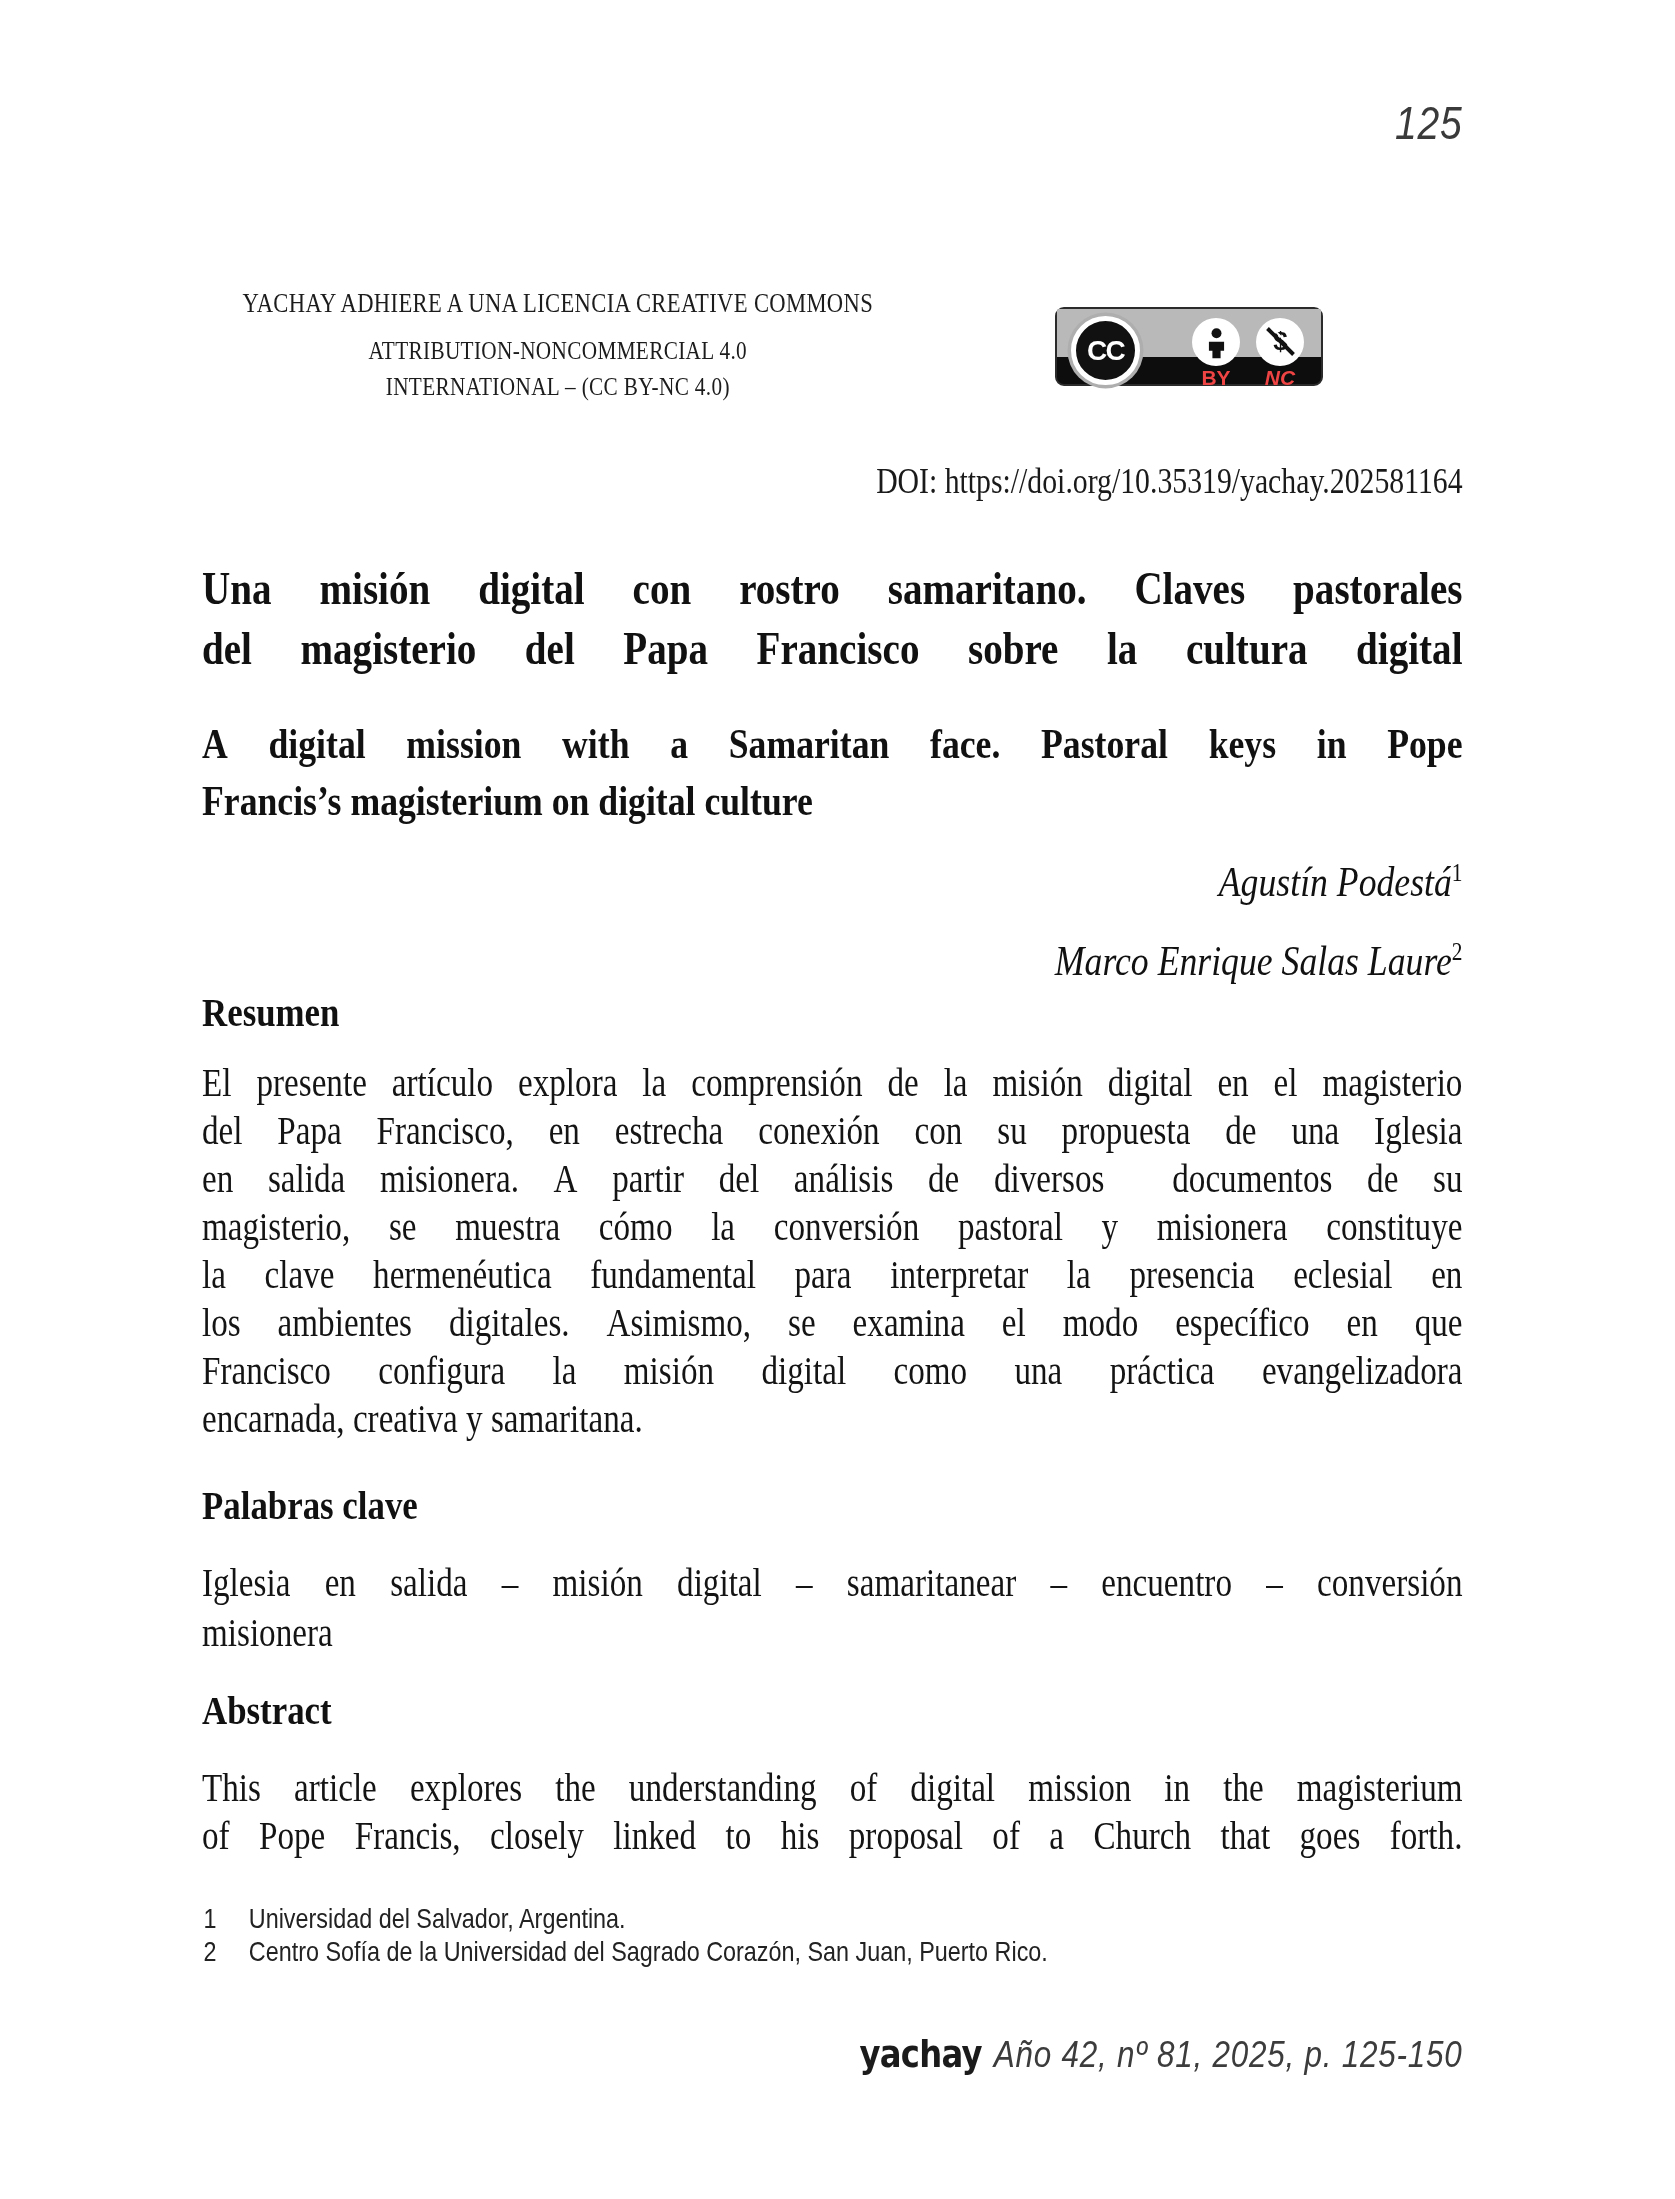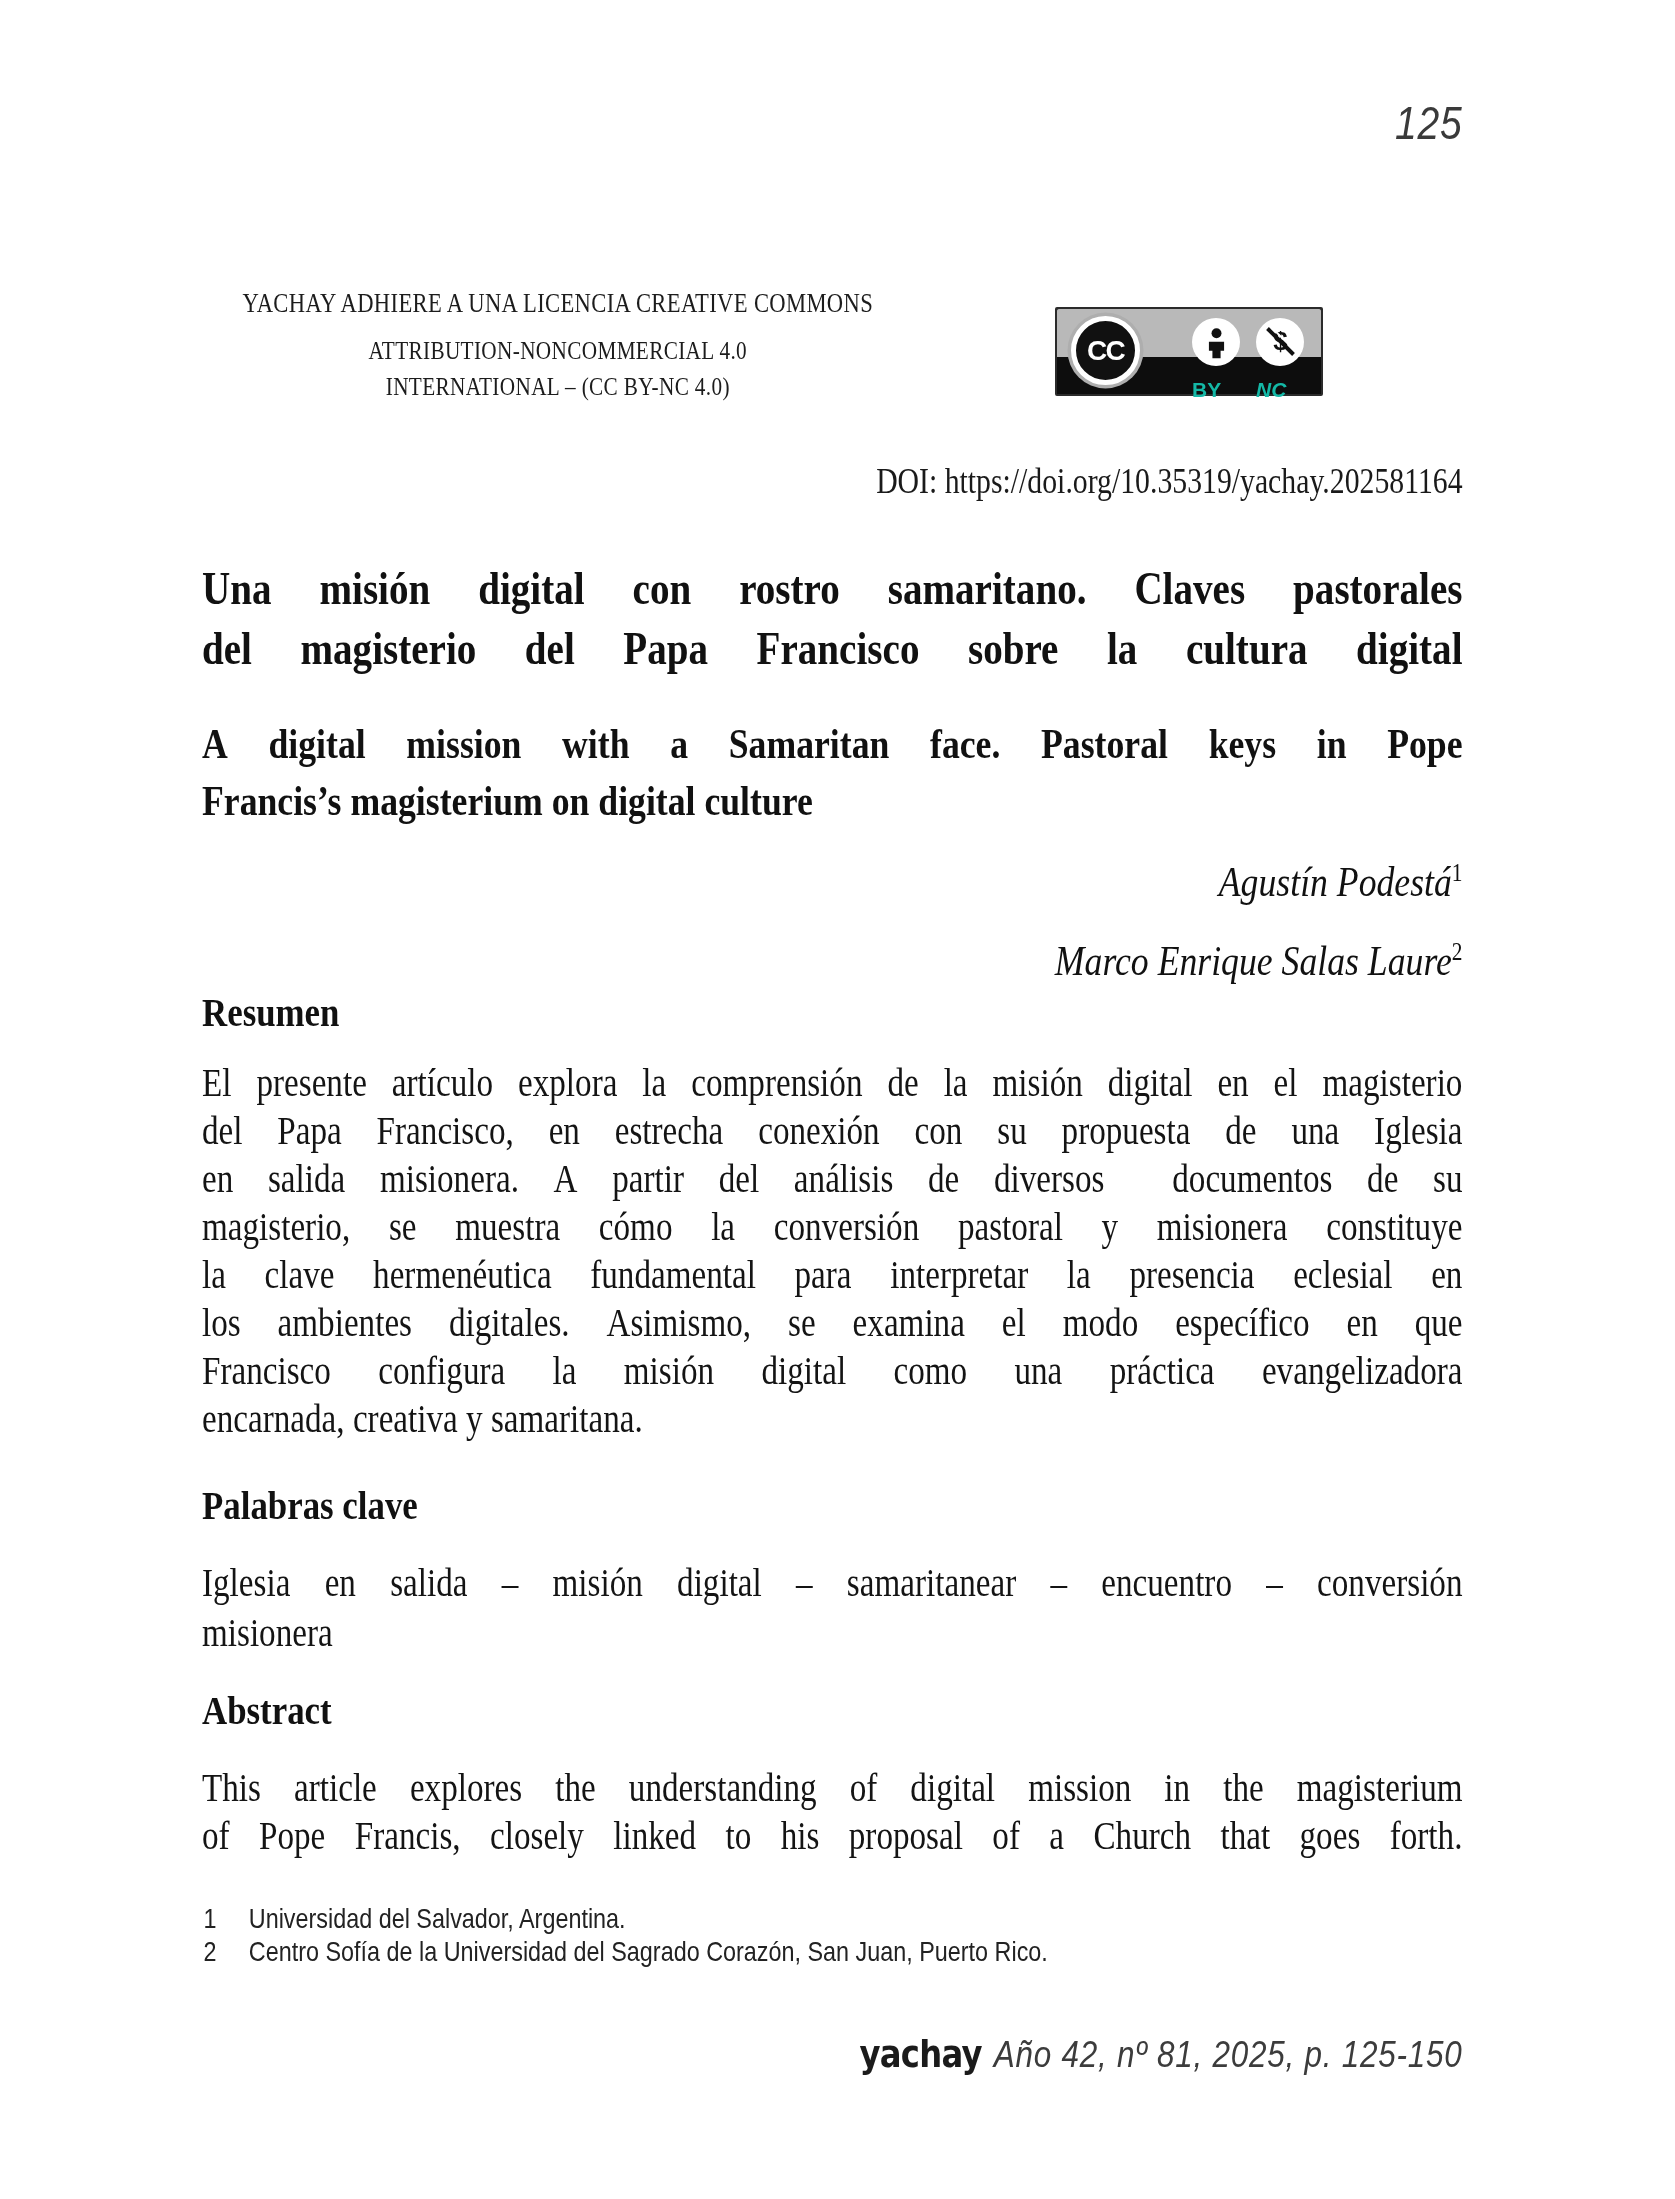--- a/index.html
+++ b/index.html
@@ -63,39 +63,39 @@
     font-family:"DejaVu Sans","Liberation Sans",sans-serif; font-weight:700;
     font-size:38px; letter-spacing:-0.9px; color:#1b1b1b;
   }
   .footer .issue {
     font-family:"Liberation Sans","DejaVu Sans",sans-serif; font-style:italic;
     font-size:37px; color:#3c3c3c; letter-spacing:0.9px;
   }
 
   
   .cc-badge {
-    position:absolute; left:1055px; top:307px; width:268px; height:89px;
-    background:#0d0d0d; border:2.7px solid #2b2b2b; border-radius:2px; box-sizing:border-box;
+    position:absolute; left:1055px; top:307px; width:268px; height:79px;
+    background:#0d0d0d; border:2.7px solid #2b2b2b; border-radius:9px; box-sizing:border-box;
   }
   .cc-band-top { position:absolute; left:0; top:0; right:0; height:48px; background:#b9b9b9; border-radius:1.8px 1.8px 0 0; }
   .cc-circle {
     position:absolute; left:14px; top:7px; width:59px; height:59px; border-radius:50%;
     background:#111; border:5.3px solid #fff; box-shadow:0 0 0 3.5px #aeaeae;
     display:flex; align-items:center; justify-content:center;
   }
   .cc-circle span {
     color:#fff; font-family:"Liberation Sans",sans-serif; font-weight:700;
     font-size:28px; letter-spacing:-1.8px;
   }
   .cc-disc { position:absolute; top:8.9px; width:48px; height:48px; border-radius:50%; background:#fff; display:flex; align-items:center; justify-content:center; }
   .cc-disc-by { left:135px; }
   .cc-disc-nc { left:199px; }
   .cc-label {
-    position:absolute; top:57px; width:48px; text-align:left; color:#14b8a6;
-    font-family:"Liberation Sans",sans-serif; font-weight:700; font-size:21px;margin-top:12px;
+    position:absolute; top:57px; width:48px; text-align:center; color:#ef4444;
+    font-family:"Liberation Sans",sans-serif; font-weight:700; font-size:21px;
   }
   .cc-label-by { left:135px; }
   .cc-label-nc { left:199px;font-style:italic; }
 </style>
 </head>
 <body>
 
 <div class="page">
 
   <div class="cc-badge">

